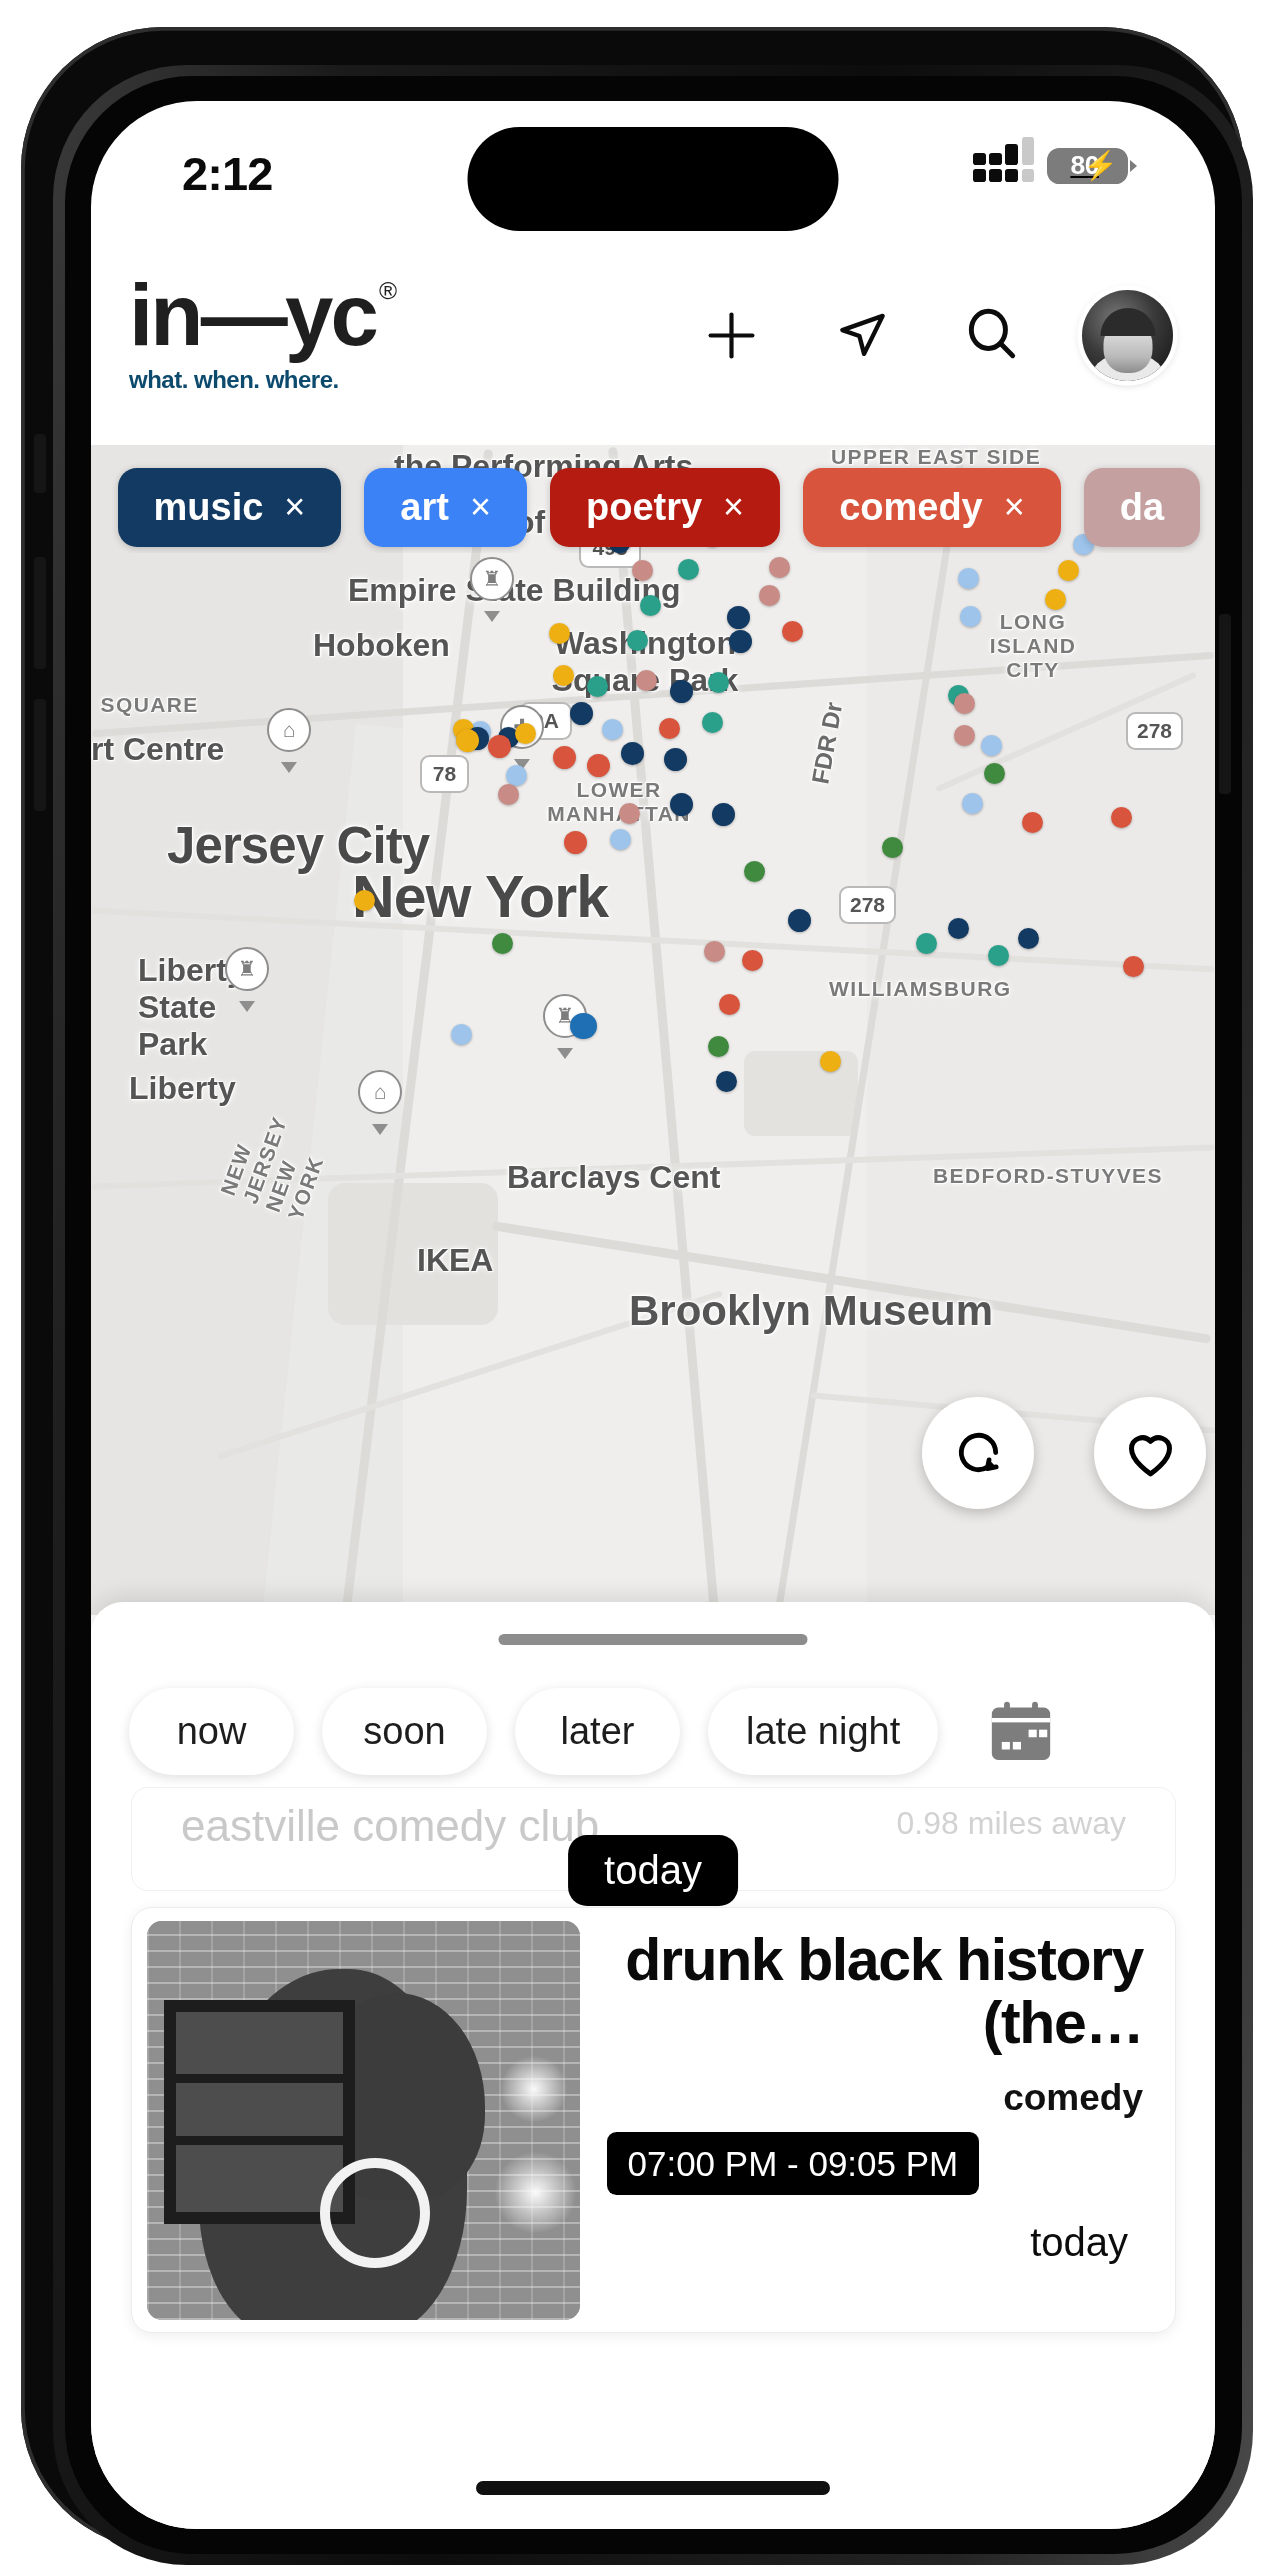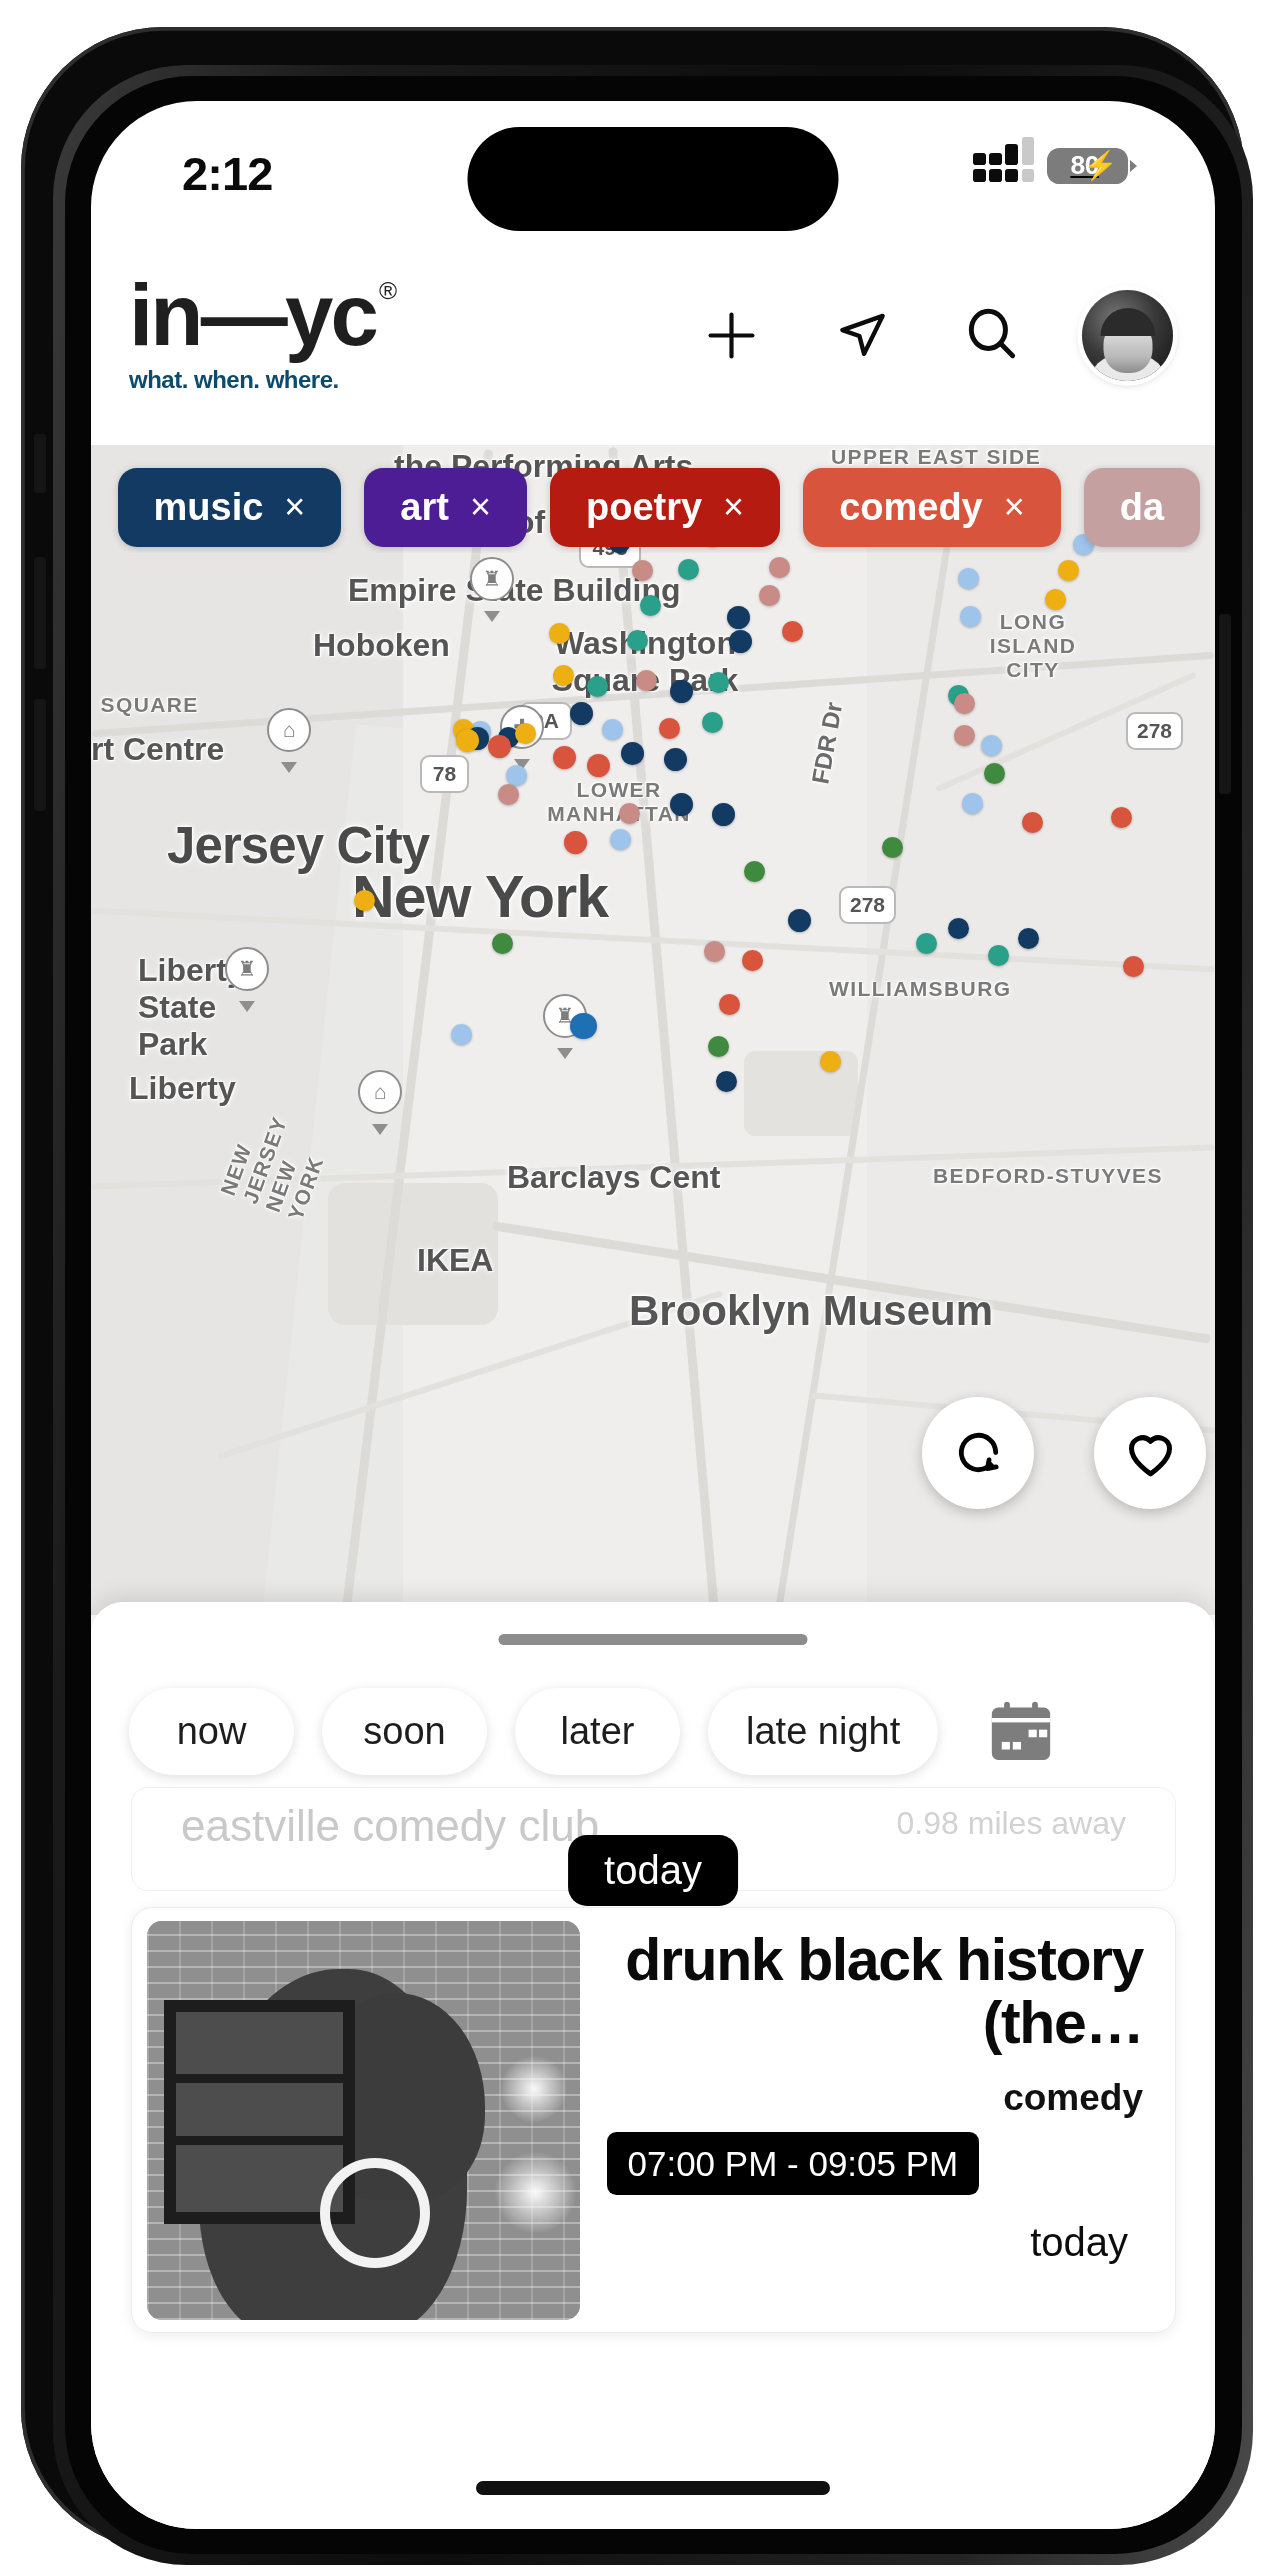--- a/index.html
+++ b/index.html
@@ -587,21 +587,21 @@
         <div class="dot" style="left:729px;top:606px;width:21px;height:21px;background:#edaf12;"></div>
         <div class="dot" style="left:479px;top:568px;width:26.5px;height:26.5px;background:#1f6fb5;"></div>
         <div class="dot" style="left:360px;top:579px;width:21px;height:21px;background:#9ec4ec;"></div>
         <div class="dot" style="left:401px;top:488px;width:21px;height:21px;background:#3f8a3f;"></div>
 
         <div class="chips">
           <div class="chip" style="background:#123a63">
             <span>music</span>
             <span class="x">×</span>
           </div>
-          <div class="chip" style="background:#4c1d95">
+          <div class="chip" style="background:#3b82f6">
             <span>art</span>
             <span class="x">×</span>
           </div>
           <div class="chip" style="background:#b51b10">
             <span>poetry</span>
             <span class="x">×</span>
           </div>
           <div class="chip" style="background:#d9543c">
             <span>comedy</span>
             <span class="x">×</span>

